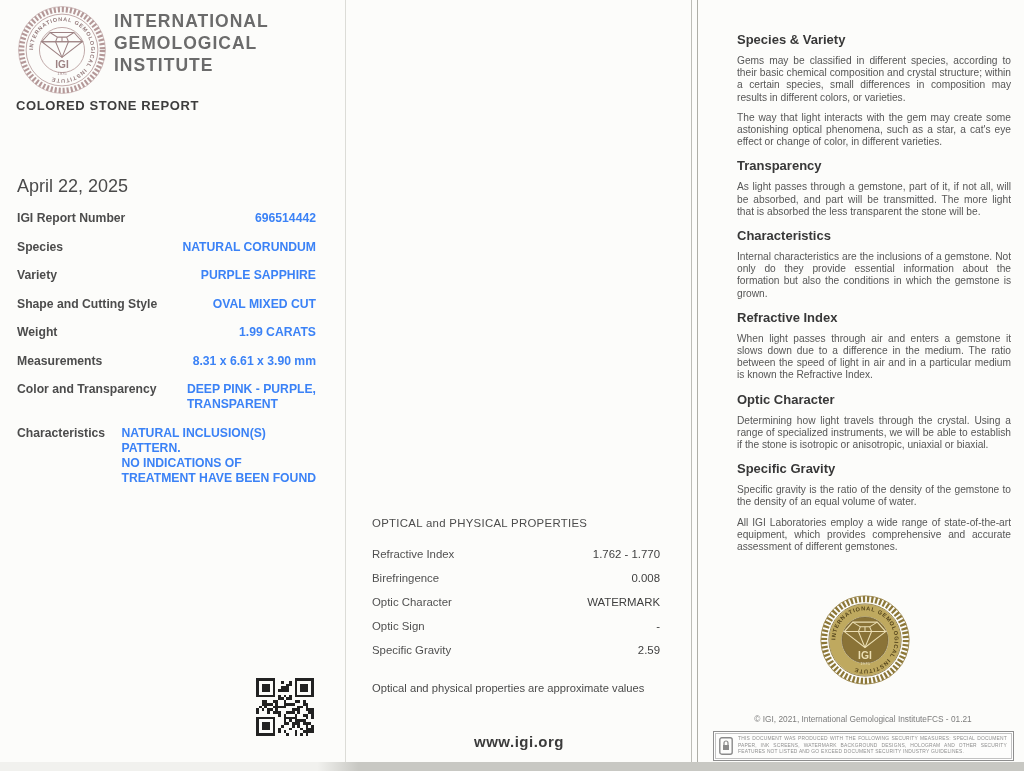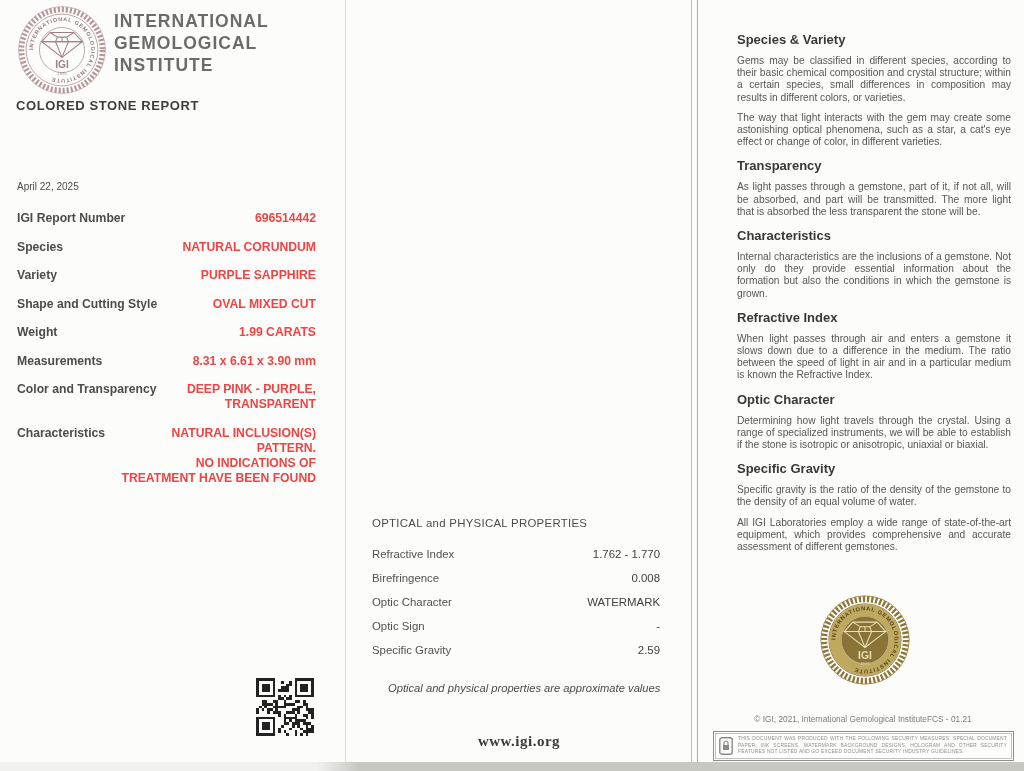--- a/index.html
+++ b/index.html
@@ -13,35 +13,35 @@
           border-left:1px solid #bdbdb7;border-right:1px solid #aeaea7;}
   .bottom-strip{position:absolute;left:0;bottom:0;width:1024px;height:9px;
     background:linear-gradient(to right,#f1f1ee 0%,#f1f1ee 31%,#c8c8c3 35%,#c8c8c3 100%);}
   
   .brand-seal{position:absolute;left:16px;top:4px;width:92px;height:92px;}
   .brand-title{position:absolute;left:114px;top:10px;font-size:17.5px;font-weight:bold;
     color:#6b6b6b;letter-spacing:1px;line-height:22px;white-space:pre-line;}
   .report-type{position:absolute;left:16px;top:98px;font-size:13px;font-weight:bold;
     color:#3d3d3d;letter-spacing:.6px;margin:0;}
   .details{position:absolute;left:17px;top:179px;width:299px;}
-  .date{font-size:10px;color:#4a4a4a;line-height:15px;margin-bottom:17px;}
+  .date{font-size:18px;color:#4a4a4a;line-height:15px;margin-bottom:17px;}
   .drow{display:flex;justify-content:space-between;align-items:flex-start;margin-bottom:13.5px;font-weight:bold;}
   .dlab{font-size:12.2px;color:#4c4c4c;line-height:15px;}
-  .dval{font-size:12.2px;color:#ef4444;line-height:15px;text-align:right;white-space:pre-line;max-width:200px;}
+  .dval{font-size:12.2px;color:#3b82f6;line-height:15px;white-space:pre-line;max-width:200px;}
   .qr{position:absolute;left:256px;top:678px;width:58px;height:58px;}
   
   .props{position:absolute;left:372px;top:517px;width:288px;}
   .props-title{font-size:11.4px;color:#4c4c4c;letter-spacing:.3px;margin:0 0 18px 0;}
   .prow{display:flex;justify-content:space-between;margin-bottom:10px;}
   .plab{font-size:11.4px;color:#505050;line-height:14px;}
   .pval{font-size:11.4px;color:#3f3f3f;line-height:14px;text-align:right;}
   .disclaimer{position:absolute;left:372px;top:682px;width:300px;font-size:11.2px;
-    font-style:italic;color:#4a4a4a;margin-left:16px;}
+    color:#4a4a4a;}
   .website{position:absolute;left:345px;top:733px;width:348px;text-align:center;
-    font-size:15px;font-weight:bold;color:#3b3b3b;letter-spacing:.5px;font-family:Liberation Serif, serif;}
+    font-size:15px;font-weight:bold;color:#3b3b3b;letter-spacing:.5px;}
   
   .glossary{position:absolute;left:737px;top:32px;width:274px;}
   .gl-section{margin-bottom:10px;}
   .gl-head{font-size:13px;font-weight:bold;color:#383838;line-height:15px;margin:0 0 8px 0;}
   .gl-p{font-size:10.2px;color:#565656;line-height:12.2px;text-align:justify;margin:0 0 8px 0;}
   .gold-seal{position:absolute;left:818px;top:593px;width:94px;height:94px;}
   .copyright-row{position:absolute;left:715px;top:714px;width:296px;display:flex;
     justify-content:center;font-size:8.3px;color:#7c7c7c;}
   .security-strip{position:absolute;left:713px;top:731px;width:299px;height:28px;
     border:1.5px solid #8e8e8e;box-shadow:inset 0 0 0 1px #ffffff, inset 0 0 0 2px #c2c2c2;

